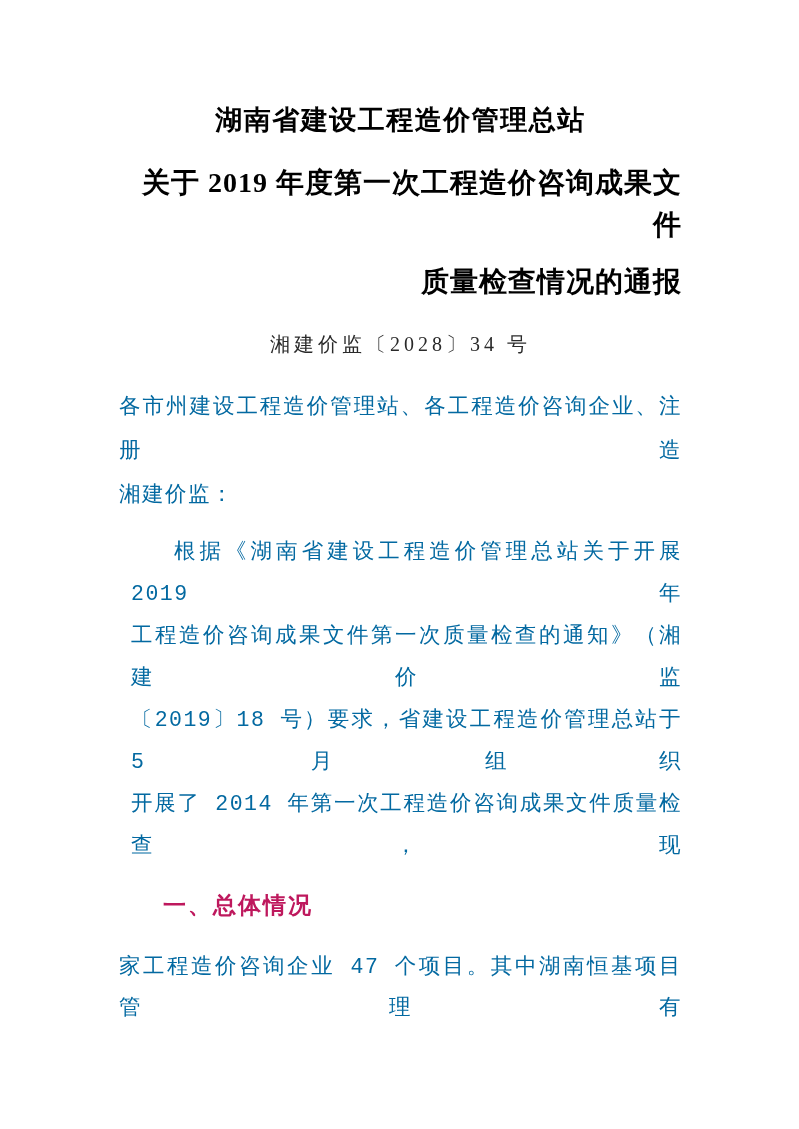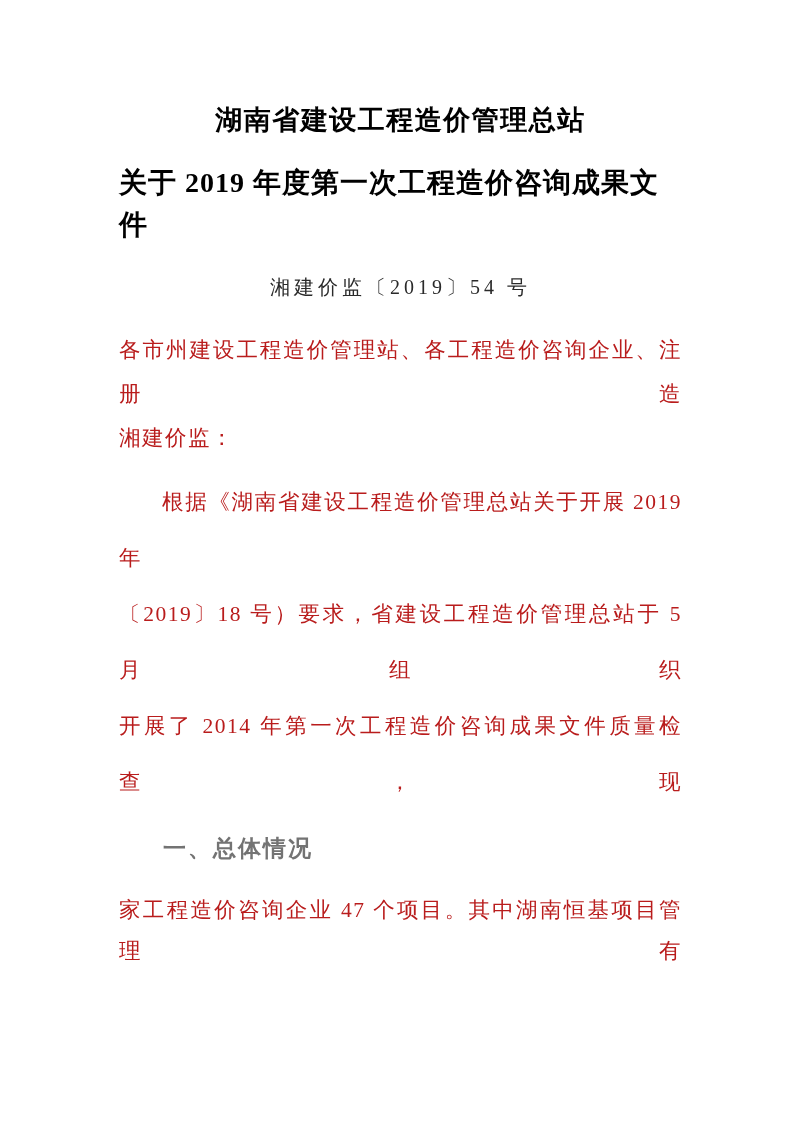--- a/index.html
+++ b/index.html
@@ -29,87 +29,89 @@
     text-align: center;
     letter-spacing: 1.5px;
     color: #000000;
   }
   .subject-line {
     margin: 0;
     font-family: "Liberation Serif", "DejaVu Serif", serif;
     font-weight: bold;
     font-size: 28px;
     line-height: 42px;
-    text-align: left;
+    text-align: right;
     letter-spacing: 1px;
     color: #000000;
   }
   .subject-line.first { margin-top: 22px; }
   .subject-line.second { margin-top: 15px; }
   .doc-number {
     margin-top: 26px;
     font-family: "Liberation Serif", "DejaVu Serif", serif;
     font-size: 20px;
     line-height: 30px;
     text-align: center;
     letter-spacing: 4px;
     color: #2a2a2a;
   }
   
   .bodytext {
-    font-family: Liberation Serif, serif;
+    font-family: Liberation Mono, monospace;
     font-size: 21.5px;
-    color: #b91c1c;
+    color: #0369a1;
     letter-spacing: 1.5px;
   }
   .salutation { margin-top: 26px; }
   .salutation .line { line-height: 44px; }
   .para1 { margin-top: 14px; }
-  .para1 .line { line-height: 56px; }
+  .para1 .line { line-height: 42px; margin-left: 12px; }
   .para2 { margin-top: 26px; }
   .para2 .line { line-height: 41px; }
   .line { white-space: nowrap; }
   .line.fill {
     white-space: normal;
     text-align: justify;
     text-align-last: justify;
     text-justify: inter-character;
   }
   .line.indent { text-indent: 2em; }
   .section-heading {
     margin-top: 22px;
     padding-left: 44px;
     font-family: "DejaVu Sans", "Liberation Sans", sans-serif;
     font-weight: bold;
     font-size: 23px;
     line-height: 32px;
     letter-spacing: 2px;
-    color: #737373;
+    color: #be185d;
   }
 </style>
 </head>
 <body>
 
 <div class="page">
   <div class="content">
 
     <h1 class="org-title">湖南省建设工程造价管理总站</h1>
 
     <h1 class="subject-line first">关于 2019 年度第一次工程造价咨询成果文件</h1>
 
+    <h1 class="subject-line second">质量检查情况的通报</h1>
 
-    <div class="doc-number">湘建价监〔2019〕54 号</div>
+    <div class="doc-number">湘建价监〔2028〕34 号</div>
 
     <div class="bodytext salutation">
       <div class="line fill">各市州建设工程造价管理站、各工程造价咨询企业、注册造</div>
       <div class="line">湘建价监：</div>
     </div>
 
     <div class="bodytext para1">
       <div class="line fill indent">根据《湖南省建设工程造价管理总站关于开展 2019 年</div>
+      <div class="line fill">工程造价咨询成果文件第一次质量检查的通知》（湘建价监</div>
       <div class="line fill">〔2019〕18 号）要求，省建设工程造价管理总站于 5 月组织</div>
       <div class="line fill">开展了 2014 年第一次工程造价咨询成果文件质量检查，现</div>
     </div>
 
     <div class="section-heading">一、总体情况</div>
 
     <div class="bodytext para2">
       <div class="line fill">家工程造价咨询企业 47 个项目。其中湖南恒基项目管理有</div>
 
     </div>

